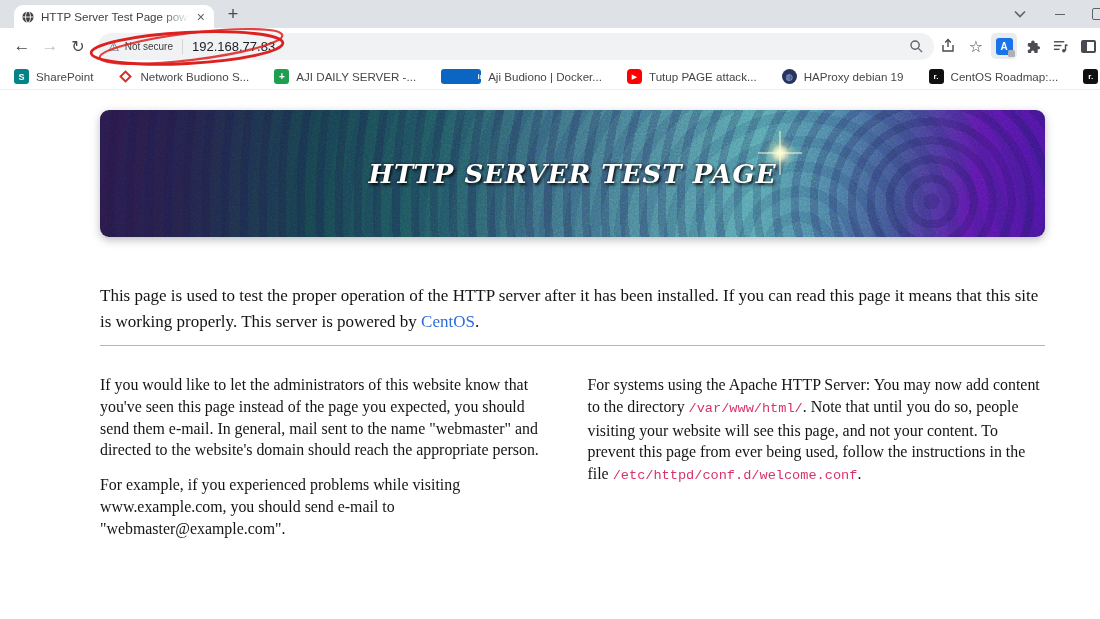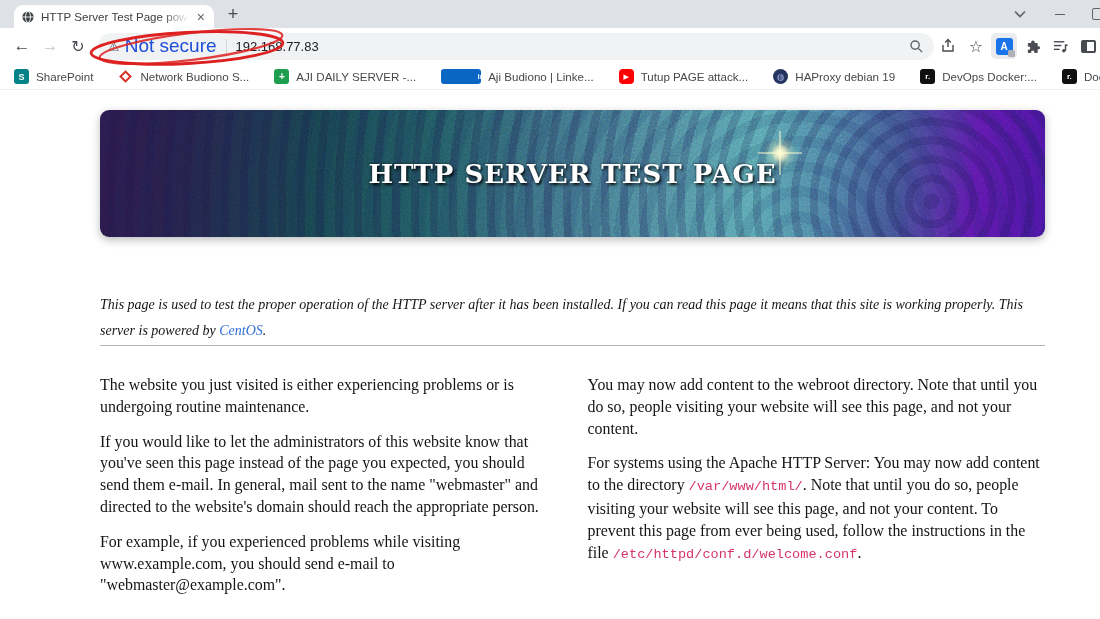--- a/index.html
+++ b/index.html
@@ -21,21 +21,21 @@
 
   .toolbar{position:absolute;left:0;top:28px;width:1100px;height:36px;background:#fff;
        display:flex;align-items:center;padding:0 8px;box-sizing:border-box;}
   .tico{width:28px;height:28px;display:flex;align-items:center;justify-content:center;flex:none;cursor:pointer;}
   .glyph-back{font-size:17px;color:#474b4f;}
   .glyph-fwd{font-size:17px;color:#c1c5ca;}
   .glyph-reload{font-size:16px;color:#474b4f;}
   .omnibox{flex:none;width:836px;height:27px;margin-left:6px;background:#f0f2f4;border-radius:14px;
        display:flex;align-items:center;padding:0 10px;box-sizing:border-box;}
   .warn{font-size:13px;color:#5f6368;margin-right:5px;}
-  .notsec{font-size:19px;color:#1d4ed8;}
+  .notsec{font-size:10px;color:#404040;}
   .omni-div{width:1px;height:15px;background:#d4d7da;margin:0 9px;}
   .url{font-size:13px;color:#202124;}
   .omni-spacer{flex:1;}
   .star-g{font-size:16px;color:#474b4f;}
   .tr-chip{width:26px;height:26px;background:#e9ebee;border-radius:5px;display:flex;align-items:center;justify-content:center;}
   .tr-badge{width:17px;height:17px;border-radius:3px;display:flex;align-items:center;justify-content:center;
        color:#fff;font-size:10px;font-weight:bold;position:relative;background:var(--translate,#1a73e8);}
   .tr-badge:after{content:"";position:absolute;right:-2px;bottom:-2px;width:7px;height:7px;background:#aeb2b7;border-radius:1.5px;}
   .panelbox{width:15px;height:13px;border:2px solid #474b4f;border-radius:2px;box-sizing:border-box;position:relative;}
   .panelbox:before{content:"";position:absolute;left:0;top:0;bottom:0;width:4px;background:#474b4f;}
@@ -60,24 +60,24 @@
         repeating-radial-gradient(circle at 74% 108%, rgba(20,40,90,.14) 0 11px, rgba(0,0,0,0) 11px 25px),
         linear-gradient(97deg,#2b1747 0%,#241f46 9%,#17414b 23%,#20565e 35%,#3a6b7e 47%,#4d8699 59%,#57a2ad 69%,#4b7da0 77%,#3f4f8c 84%,#5a17a6 92%,#47149d 100%);}
   .banner svg.noise{position:absolute;inset:0;width:100%;height:100%;opacity:.5;mix-blend-mode:overlay;}
   .banner .star{position:absolute;left:calc(72% - 22px);top:calc(34% - 22px);width:44px;height:44px;
        background:
         linear-gradient(0deg, rgba(0,0,0,0) 47%, rgba(255,253,210,.8) 50%, rgba(0,0,0,0) 53%),
         linear-gradient(90deg, rgba(0,0,0,0) 47%, rgba(255,253,210,.8) 50%, rgba(0,0,0,0) 53%),
         radial-gradient(closest-side, rgba(255,255,220,.9), rgba(255,250,180,.25) 45%, rgba(255,250,180,0) 75%);}
   .banner-title{position:absolute;inset:0;display:flex;align-items:center;justify-content:center;
        font-family:"DejaVu Serif","Liberation Serif",serif;font-weight:bold;font-size:26px;letter-spacing:1px;
-       color:#fff;text-shadow:1.5px 2px 3px rgba(0,0,0,.9), -1px -1px 2px rgba(0,0,0,.35);}
+       color:#fff;text-shadow:1.5px 2px 3px rgba(0,0,0,.9), -1px -1px 2px rgba(0,0,0,.35);font-style:italic;}
 
   .serif{font-family:"Liberation Serif","DejaVu Serif",serif;color:#141414;}
-  .intro{position:absolute;left:100px;top:278px;width:945px;font-size:14px;line-height:26px;font-style:italic;}
+  .intro{position:absolute;left:100px;top:266px;width:945px;font-size:17px;line-height:26px;}
   .rule{position:absolute;left:100px;top:345px;width:945px;height:0;border-top:1px solid #b6b6b6;}
   .cols{position:absolute;left:100px;top:374px;width:945px;display:flex;gap:30px;}
   .col{flex:1;min-width:0;}
   .col-h{font-size:21px;font-weight:bold;margin:0 0 22px;color:#000;}
   .col-body p{margin:0 0 13px;font-size:15.9px;line-height:21.8px;}
   .seg-code{font-family:"Liberation Mono","DejaVu Sans Mono",monospace;font-size:13.6px;color:var(--code,#d6336c);}
   .seg-link{color:var(--link,#2e6cd9);cursor:pointer;}
 
   
   .annot{position:absolute;left:83px;top:25px;width:214px;height:48px;pointer-events:none;color:var(--annot,#dd2020);}
@@ -178,36 +178,36 @@
     <span class="bm-lbl">Network Budiono S...</span>
   </div>
 
   <div class="bm">
     <span class="bm-ico square" style="background: rgb(30, 158, 79); color: rgb(255, 255, 255); font-size: 10px;">+</span>
     <span class="bm-lbl">AJI DAILY SERVER -...</span>
   </div>
 
   <div class="bm">
     <span class="bm-ico square" style="background: rgb(10, 102, 194); color: rgb(255, 255, 255); font-size: 8px; padding-left: 40px;">in</span>
-    <span class="bm-lbl">Aji Budiono | Linke...</span>
+    <span class="bm-lbl">Aji Budiono | Docker...</span>
   </div>
 
   <div class="bm">
     <span class="bm-ico play" style="background: rgb(255, 0, 0); color: rgb(255, 255, 255); font-size: 7px;">▶</span>
     <span class="bm-lbl">Tutup PAGE attack...</span>
   </div>
 
   <div class="bm">
     <span class="bm-ico circle" style="background: rgb(38, 53, 95); color: rgb(159, 182, 232); font-size: 9px;">◍</span>
     <span class="bm-lbl">HAProxy debian 19</span>
   </div>
 
   <div class="bm">
     <span class="bm-ico square" style="background: rgb(16, 16, 16); color: rgb(255, 255, 255); font-size: 8px;">r.</span>
-    <span class="bm-lbl">DevOps Docker:...</span>
+    <span class="bm-lbl">CentOS Roadmap:...</span>
   </div>
 
   <div class="bm">
     <span class="bm-ico square" style="background: rgb(16, 16, 16); color: rgb(255, 255, 255); font-size: 8px;">r.</span>
     <span class="bm-lbl">Docker Roadmap -...</span>
   </div>
 
 </div>
 
 <div class="banner">
@@ -221,28 +221,26 @@
   <div class="banner-title">HTTP SERVER TEST PAGE</div>
 </div>
 
 <p class="intro serif"><span>This page is used to test the proper operation of the HTTP server after it has been installed. If you can read this page it means that this site is working properly. This server is powered by </span><span class="seg-link">CentOS</span><span>.</span></p>
 
 <div class="rule"></div>
 
 <div class="cols serif">
   <div class="col">
     <div class="col-body">
-        <p><span>The website you just visited is either experiencing problems or is undergoing routine maintenance.</span></p>
         <p><span>If you would like to let the administrators of this website know that you've seen this page instead of the page you expected, you should send them e-mail. In general, mail sent to the name "webmaster" and directed to the website's domain should reach the appropriate person.</span></p>
         <p><span>For example, if you experienced problems while visiting www.example.com, you should send e-mail to "webmaster@example.com".</span></p>
       </div>
   </div>
   <div class="col">
     <div class="col-body">
-        <p><span>You may now add content to the webroot directory. Note that until you do so, people visiting your website will see this page, and not your content.</span></p>
         <p><span>For systems using the Apache HTTP Server: You may now add content to the directory </span><span class="seg-code">/var/www/html/</span><span>. Note that until you do so, people visiting your website will see this page, and not your content. To prevent this page from ever being used, follow the instructions in the file </span><span class="seg-code">/etc/httpd/conf.d/welcome.conf</span><span>.</span></p>
       </div>
   </div>
 </div>
 
 <svg class="annot" viewBox="0 0 214 48">
   <ellipse cx="104" cy="23" rx="96" ry="15.5" fill="none" stroke="currentColor" stroke-width="2.8" stroke-linecap="round" transform="rotate(-3 104 23)"></ellipse>
   <ellipse cx="108" cy="21.5" rx="92" ry="13.5" fill="none" stroke="currentColor" stroke-width="2.2" opacity="0.85" transform="rotate(-7 108 21.5)"></ellipse>
 </svg>
 

